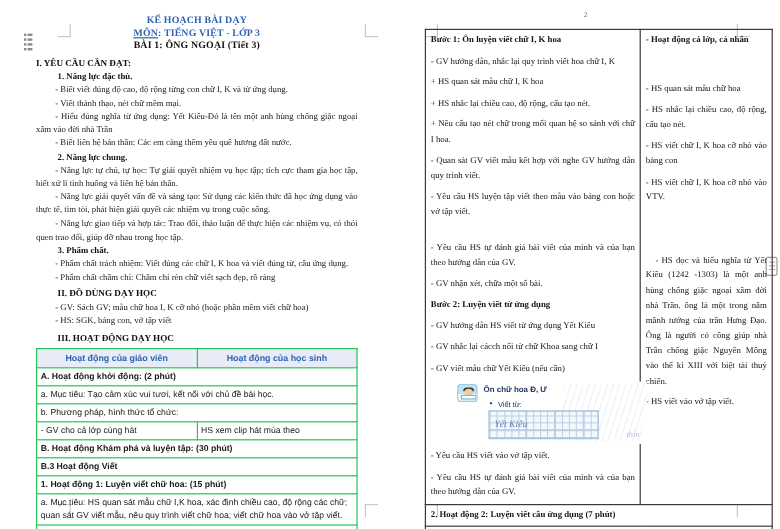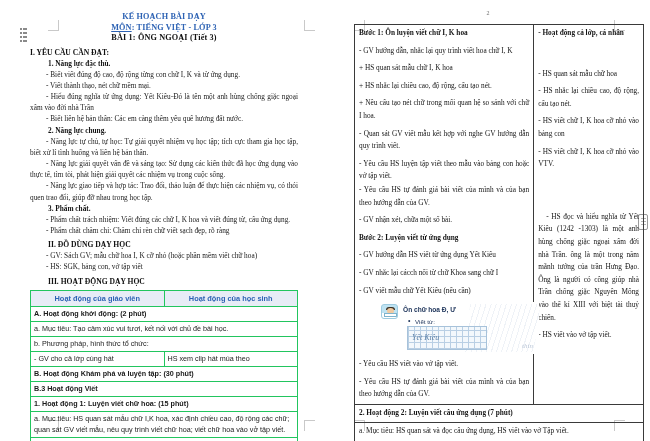--- a/index.html
+++ b/index.html
@@ -140,21 +140,21 @@
     font-size: 7.3px;
     line-height: 12.6px;
     color: #141414;
     text-align: justify;
     font-family: "Liberation Serif", serif;
   }
   table.act2 td.bold-head { font-weight: bold; }
   .rp { margin: 0 0 5px 0; }
   .rp:last-child { margin-bottom: 0; }
   .rp.b { font-weight: bold; }
-  .rp.tight { margin-bottom: 1px; }
+  .rp.tight { margin-bottom: 17px; }
 
   
   .embed {
     position: relative;
     width: 158px; height: 52px;
     margin: 4px 0 4px 22px;
     background: #ffffff;
   }
   .embed .wm {
     position: absolute; right: 2px; top: 2px;
@@ -198,21 +198,21 @@
     position: absolute; left: 34px; top: 14px;
     font-size: 6.2px; color: #20365c;
     font-family: "Liberation Sans", sans-serif;
   }
   .embed .bullet::before {
     content: "\2022"; position: absolute; left: -7px; top: -1px;
     font-size: 7px; color: #20365c;
   }
   .embed .grid {
     position: absolute; left: 26px; top: 24px;
-    width: 80px; height: 24px;
+    width: 92px; height: 24px;
     background:
       repeating-linear-gradient(90deg, #b9cfe4 0 1px, transparent 1px 6px),
       repeating-linear-gradient(0deg,  #b9cfe4 0 1px, transparent 1px 6px),
       #f3f8fc;
     border: 1px solid #a7c2da;
   }
   .embed .grid .hand {
     position: absolute; left: 4px; top: 5px;
     font-size: 8px; color: #5b7fa6;
     font-family: "Liberation Serif", serif;

